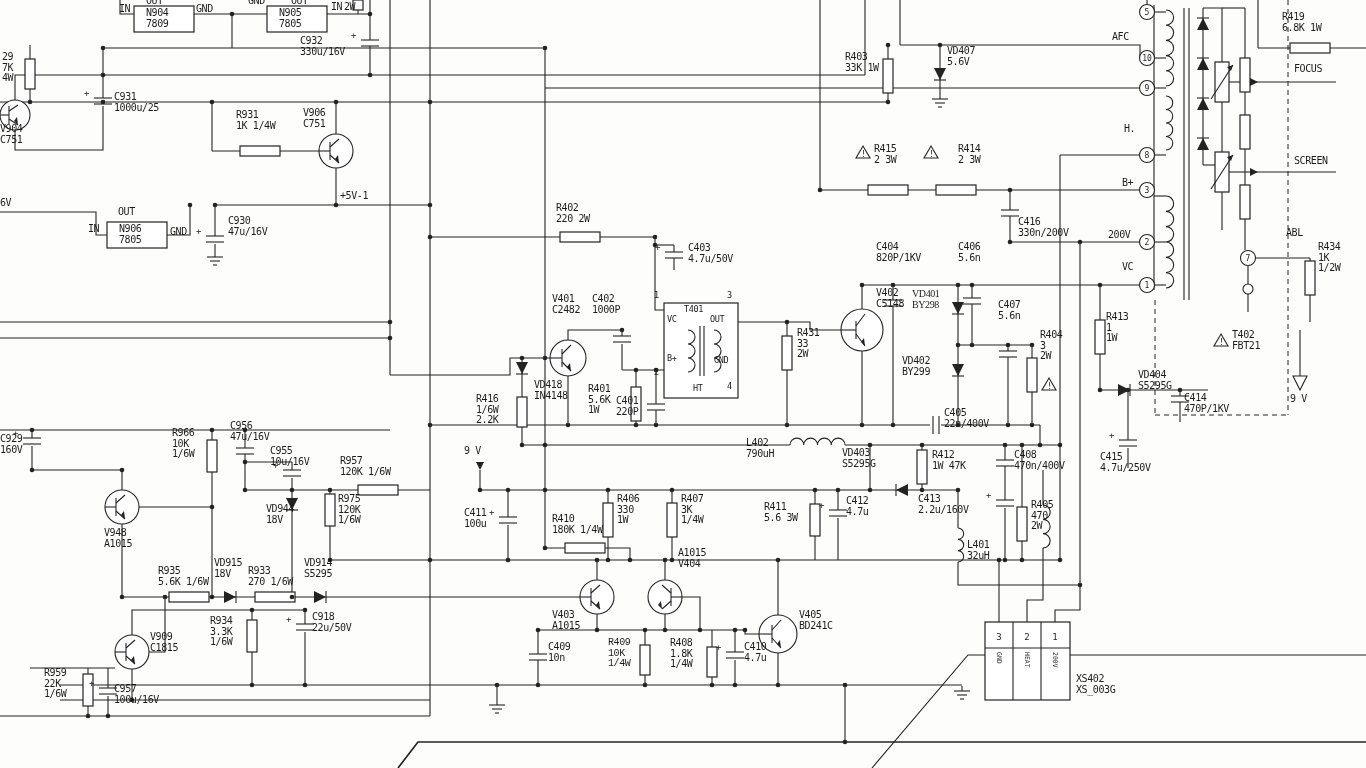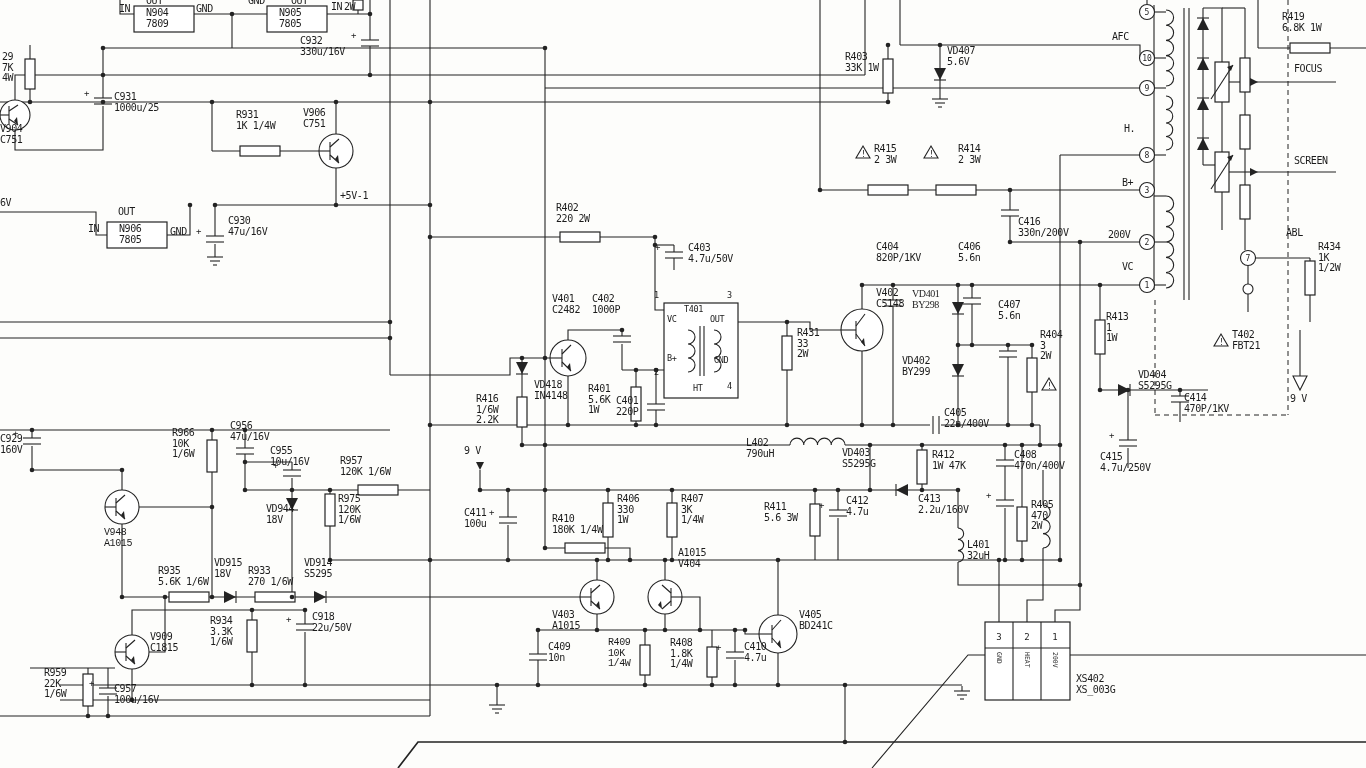--- a/index.html
+++ b/index.html
@@ -890,21 +890,21 @@
 47u/16V</div>
       <div class="lbl" style="left: 270px; top: 446px;">C955
 10u/16V</div>
       <div class="lbl" style="left: 266px; top: 504px;">VD944
 18V</div>
       <div class="lbl" style="left: 340px; top: 456px;">R957
 120K 1/6W</div>
       <div class="lbl" style="left: 338px; top: 494px;">R975
 120K
 1/6W</div>
-      <div class="lbl" style="left: 104px; top: 528px; font-family: Liberation Mono, monospace;">V948
+      <div class="lbl" style="left: 104px; top: 528px;">V948
 A1015</div>
       <div class="lbl" style="left: 158px; top: 566px;">R935
 5.6K 1/6W</div>
       <div class="lbl" style="left: 214px; top: 558px;">VD915
 18V</div>
       <div class="lbl" style="left: 248px; top: 566px;">R933
 270 1/6W</div>
       <div class="lbl" style="left: 304px; top: 558px;">VD914
 S5295</div>
       <div class="lbl" style="left: 312px; top: 612px;">C918

